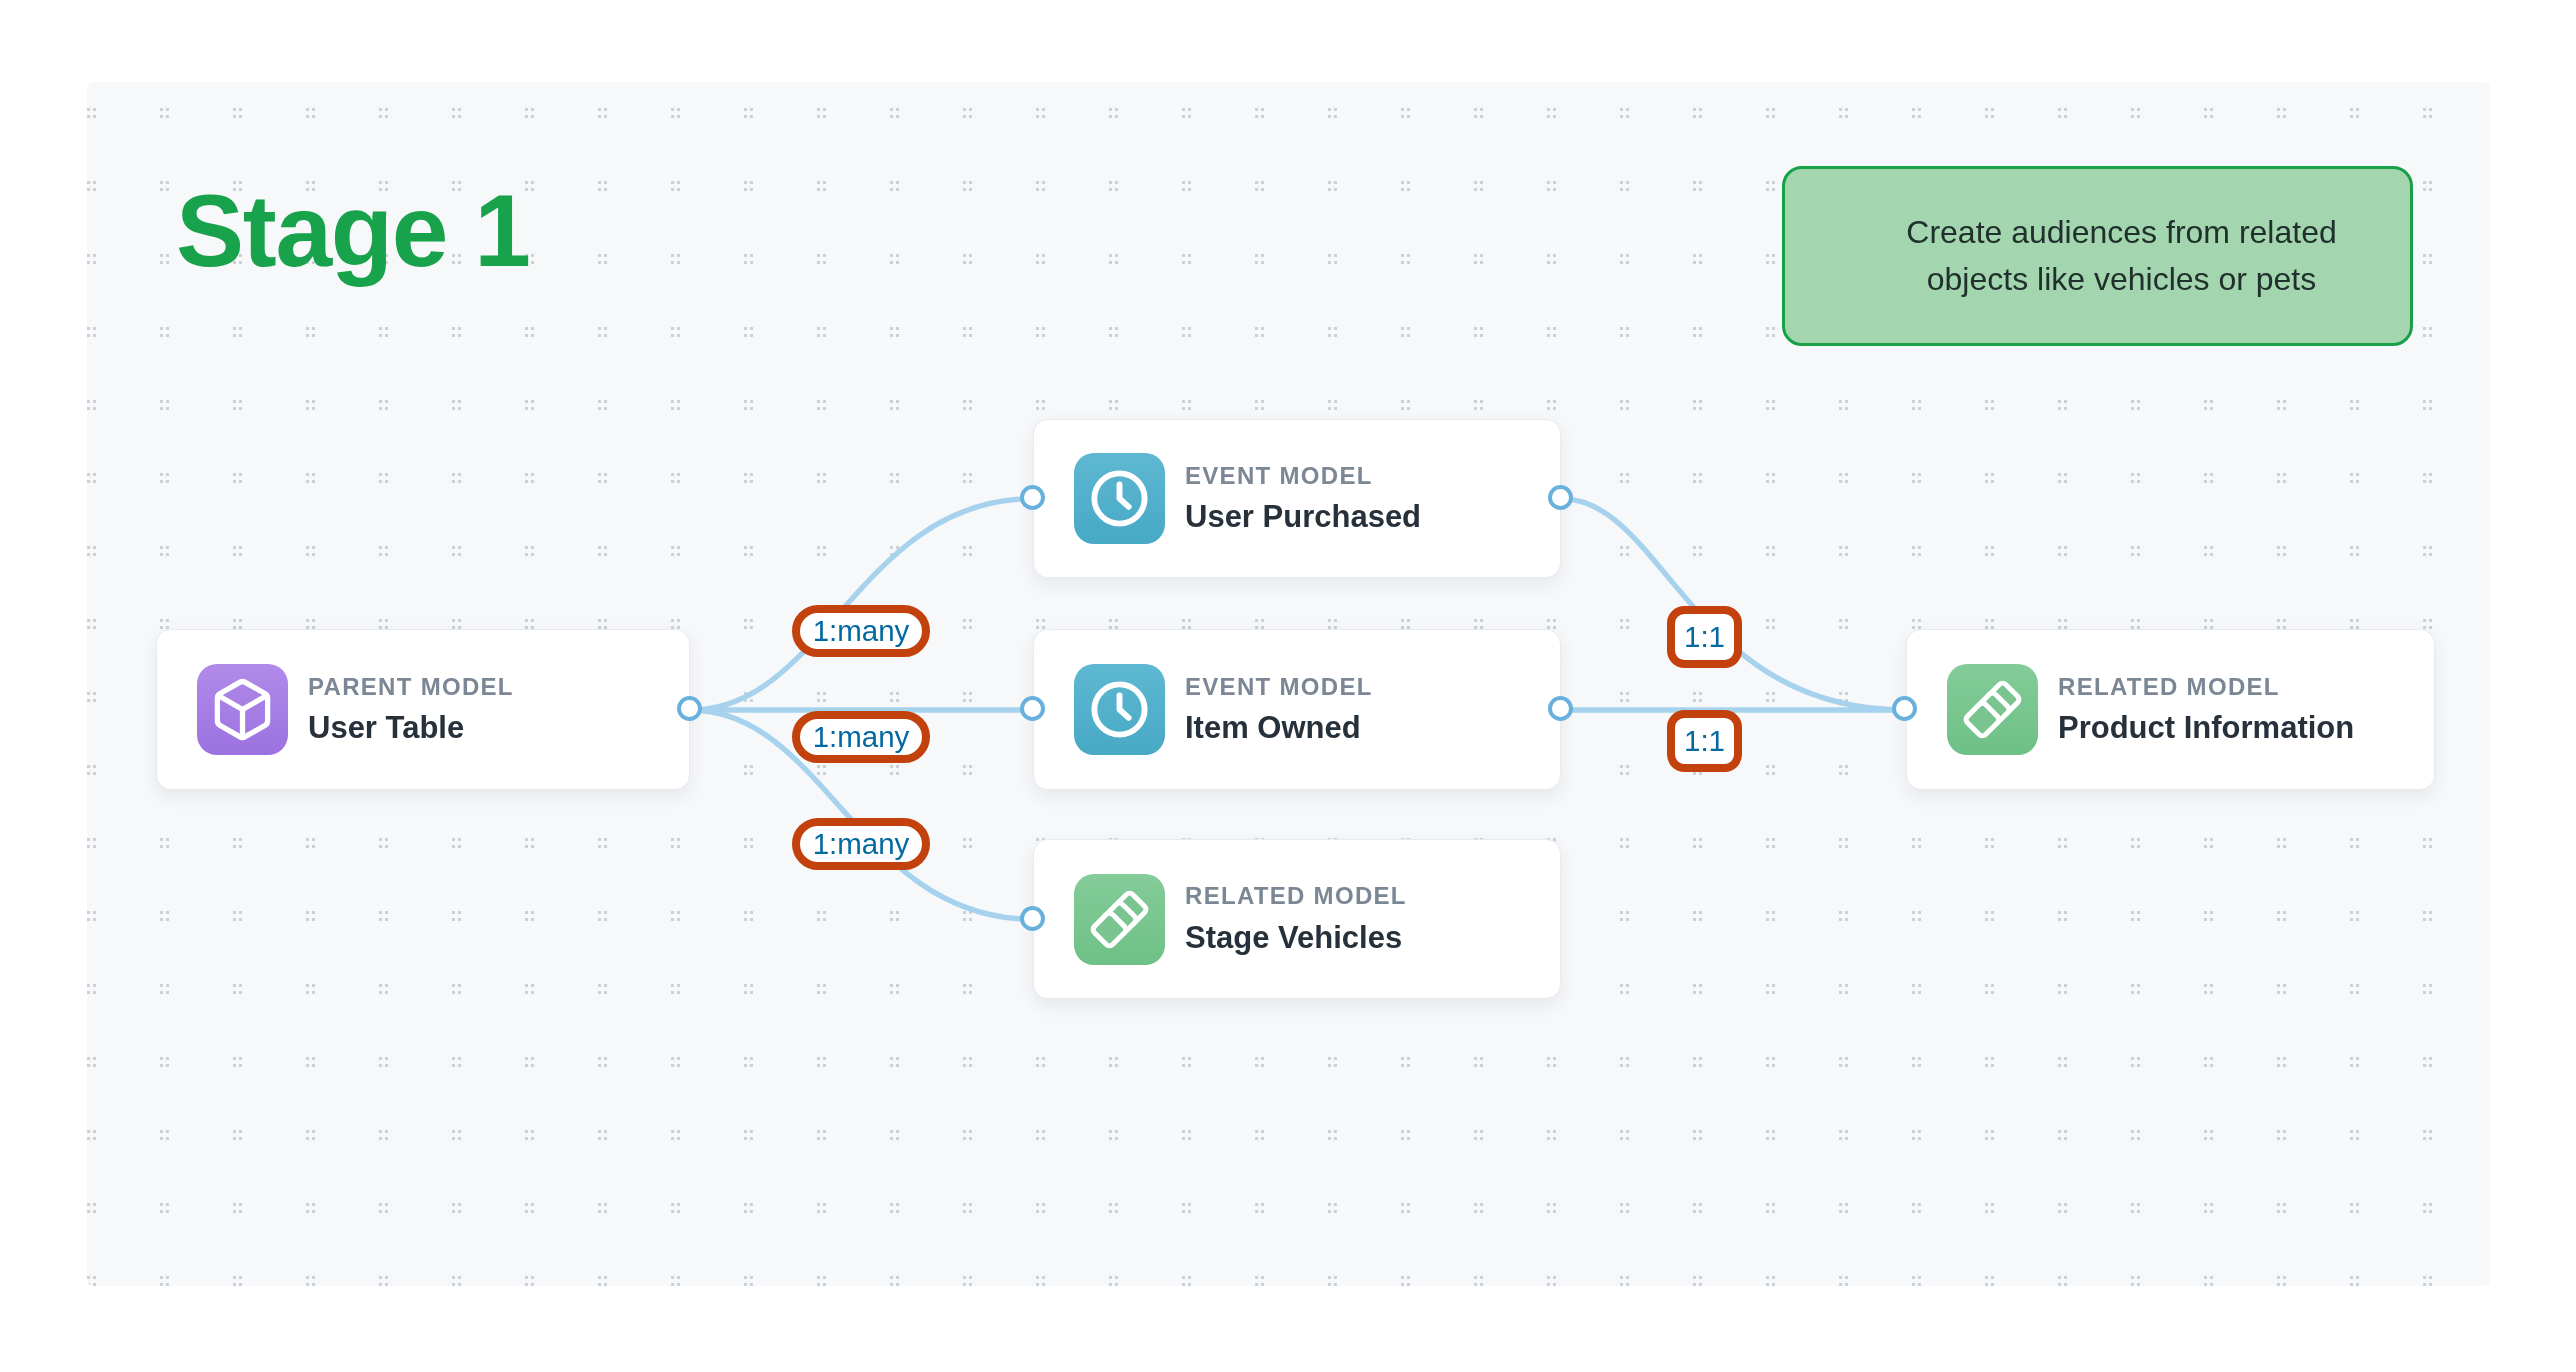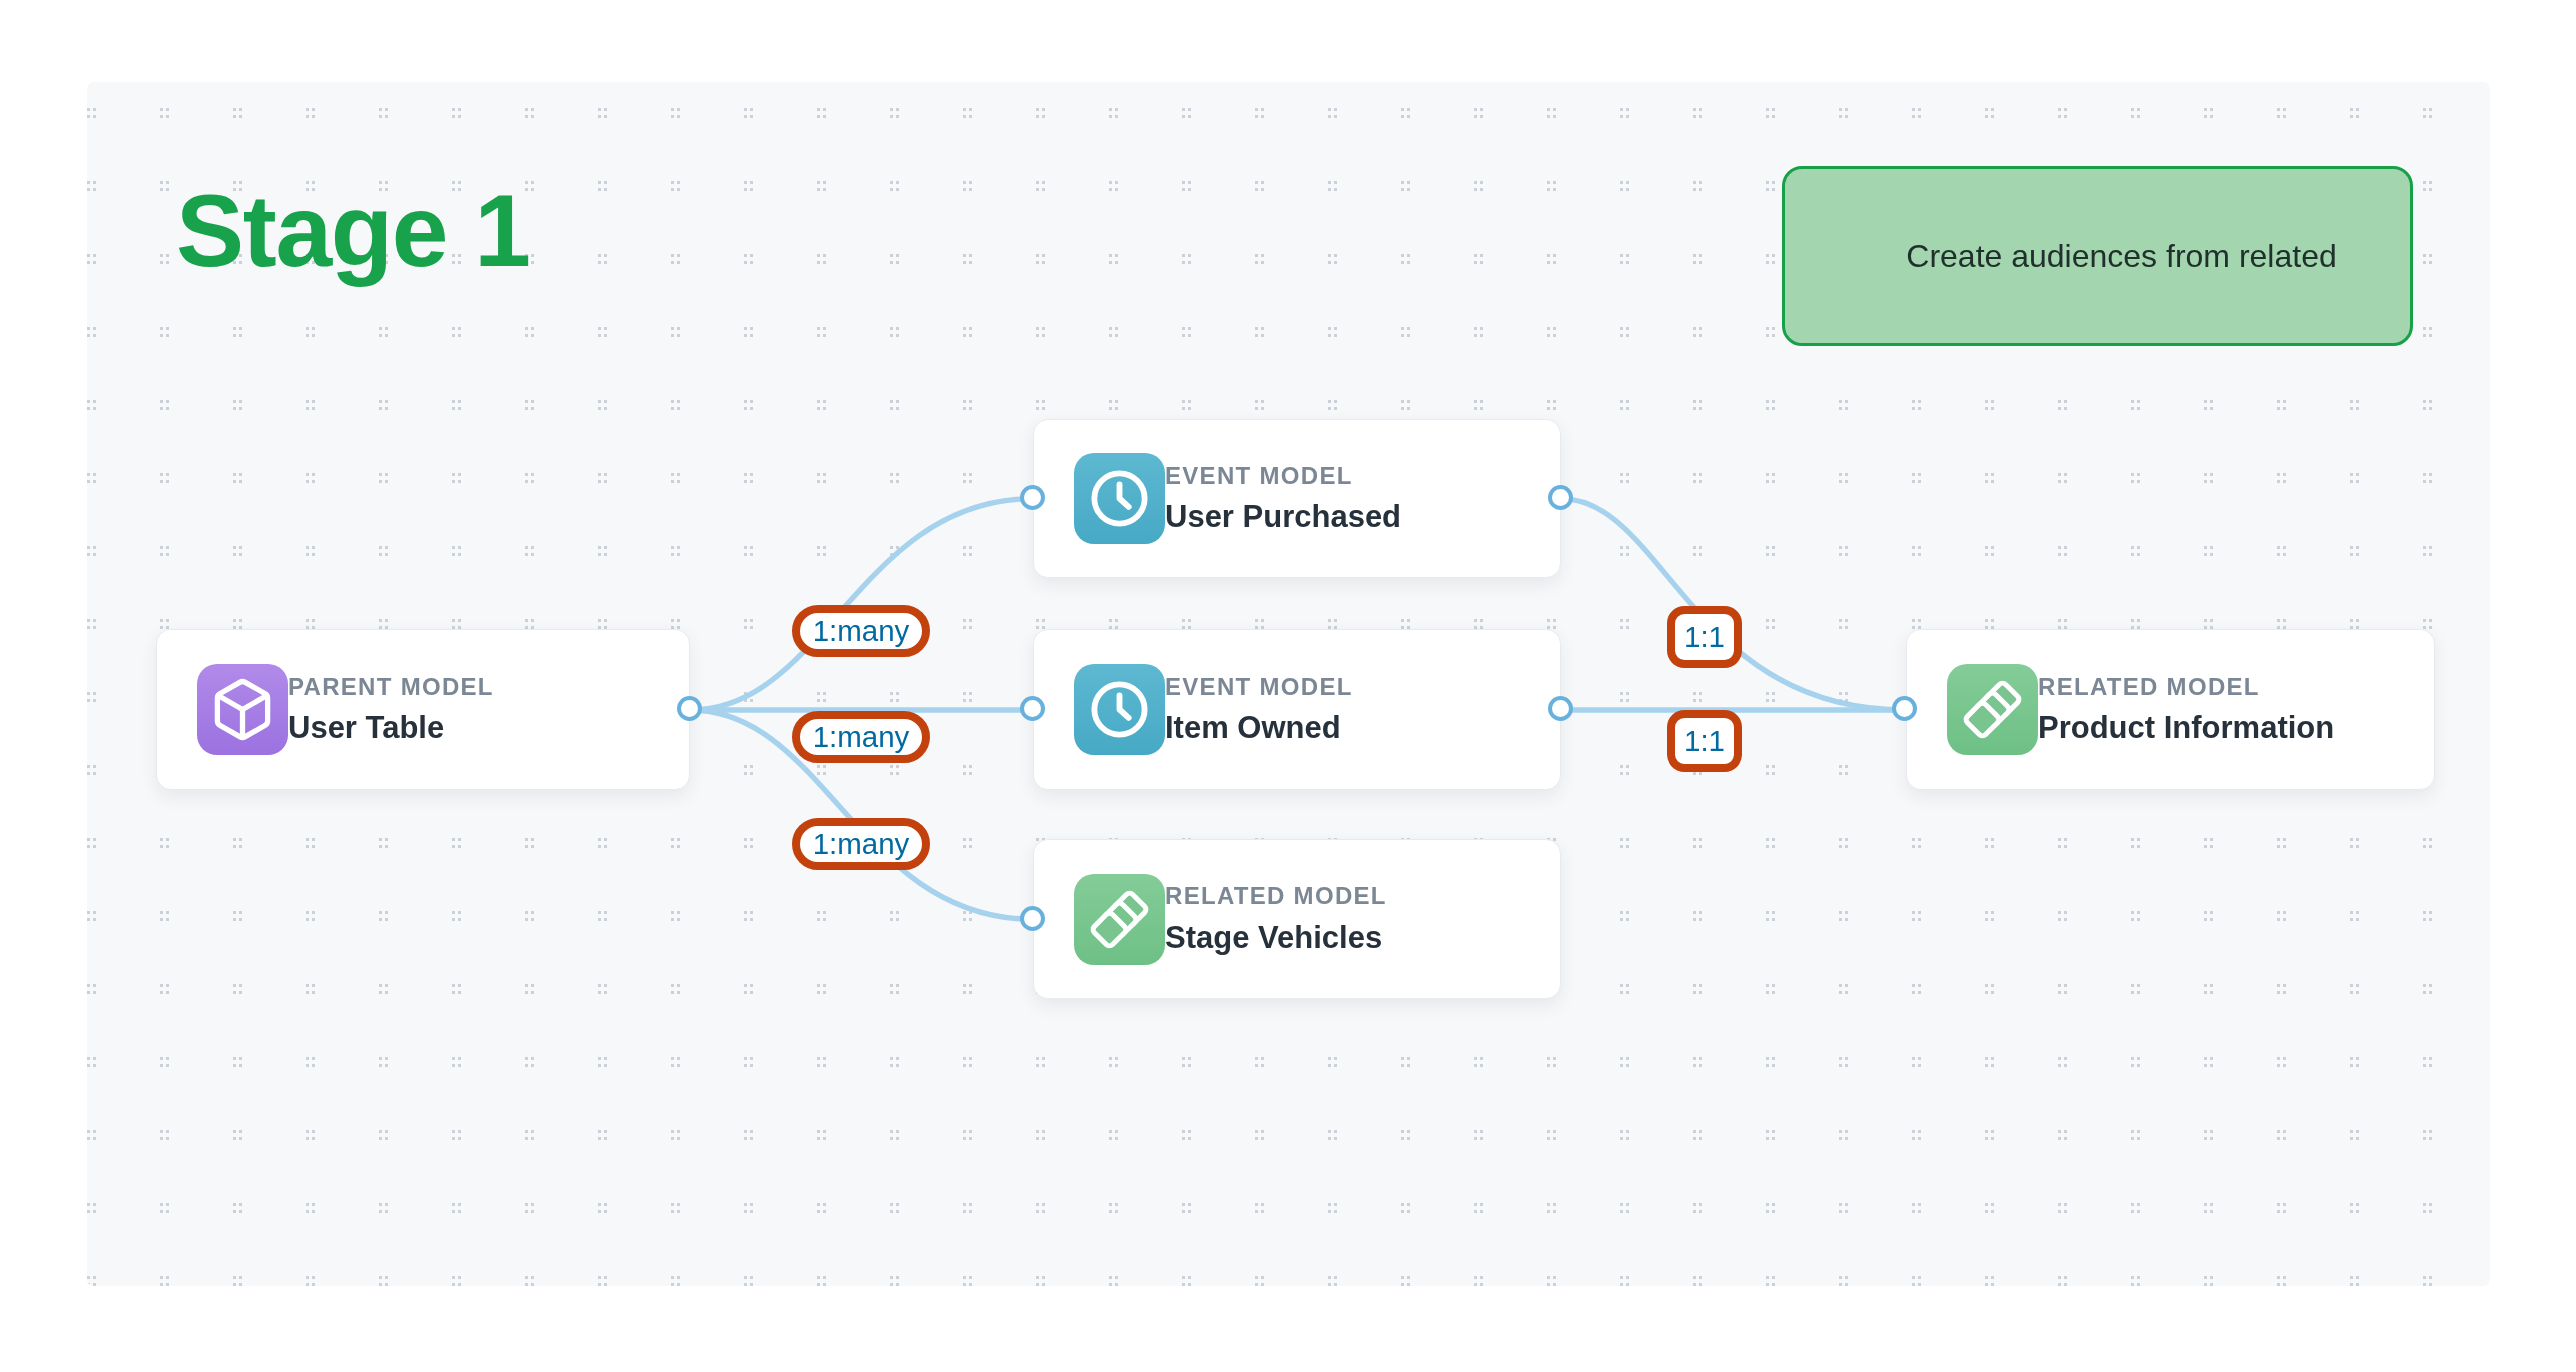--- a/index.html
+++ b/index.html
@@ -34,21 +34,21 @@
     box-sizing:border-box;
     padding-left:48px;
   }
   
   .edges{position:absolute;left:0;top:0;z-index:2;}
   .edges path{stroke:#a6d2ee;stroke-width:8;fill:none;stroke-linecap:round;}
   
   .node{
     position:absolute;background:#ffffff;border:1.3px solid #e8ebee;border-radius:14.8px;
     box-shadow:0 6.7px 17.4px rgba(35,48,68,.08);
-    display:flex;align-items:center;padding-left:40px;
+    display:flex;align-items:center;gap:20px;padding-left:40px;
     box-sizing:border-box;z-index:3;
   }
   .node-parent            {left:156px; top:629px; width:534px;height:161px;}
   .node-item-purchased    {left:1033px;top:419px; width:528px;height:159px;}
   .node-item-added        {left:1033px;top:629px; width:528px;height:161px;}
   .node-owned-vehicles    {left:1033px;top:839px;width:528px;height:160px;}
   .node-product-info      {left:1906px;top:629px; width:529px;height:161px;}
   .tile{
     width:91px;height:91px;border-radius:20px;flex:none;
     display:flex;align-items:center;justify-content:center;
@@ -88,20 +88,21 @@
 <body>
 
 <div class="page">
 
   <div class="canvas"></div>
 
   <div class="stage-title">Stage 1</div>
 
   <div class="callout">
     <span>Create audiences from related</span>
+    <span>objects like vehicles or pets</span>
   </div>
 
   <svg class="edges" width="2576" height="1373" viewBox="0 0 3840 2046">
     <path d="M 1029 1058 C 1230 1058 1280 743 1540 743"></path>
     <path d="M 1029 1058 L 1540 1058"></path>
     <path d="M 1029 1058 C 1230 1058 1280 1370 1540 1370"></path>
     <path d="M 2327 743 C 2480 743 2520 1058 2841 1058"></path>
     <path d="M 2327 1058 L 2841 1058"></path>
   </svg>
 

